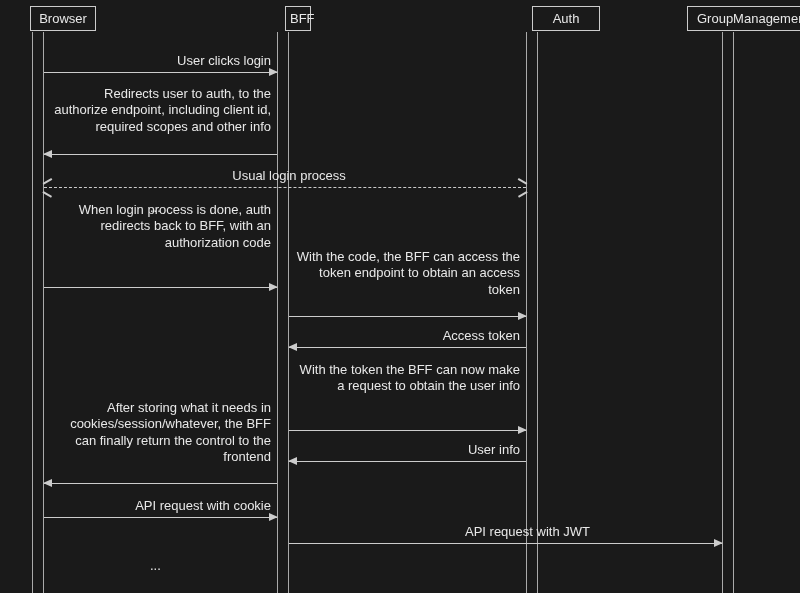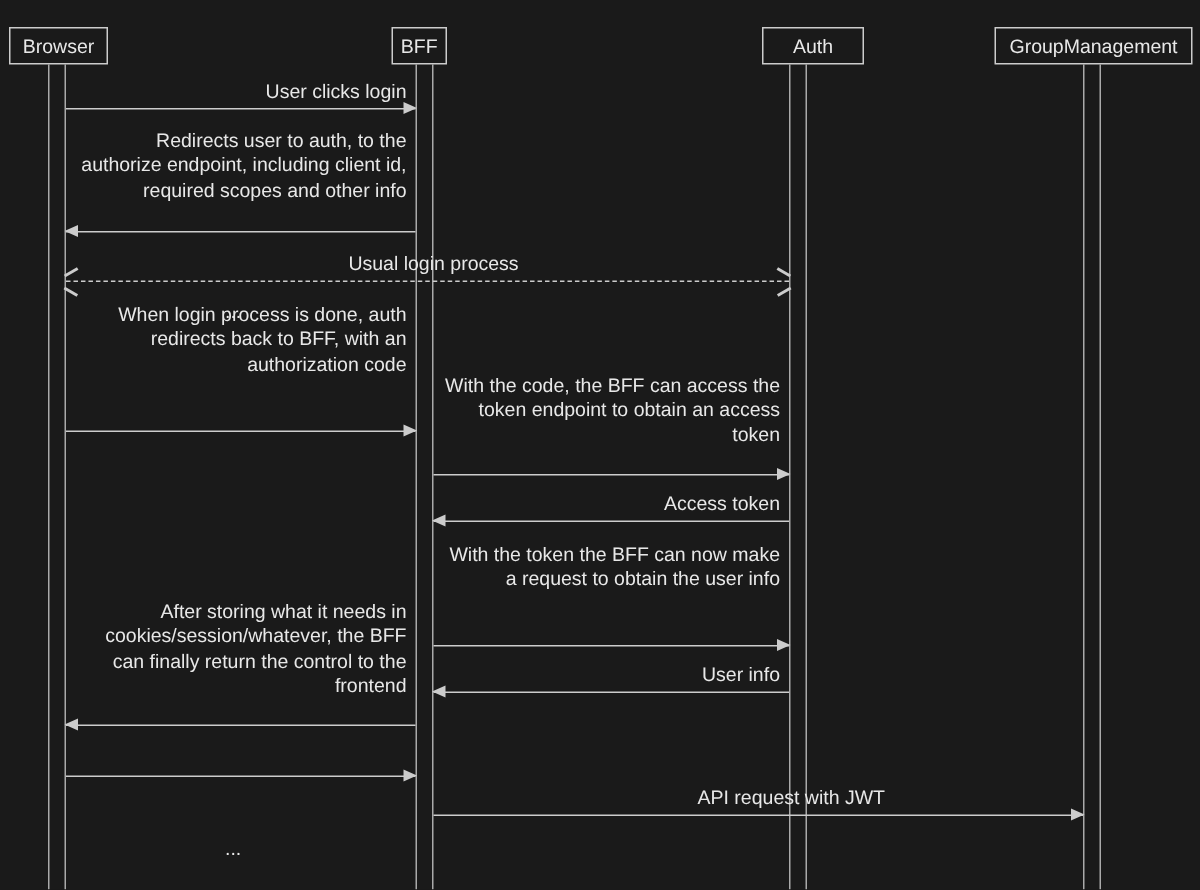--- a/index.html
+++ b/index.html
@@ -12,27 +12,28 @@
     font-size: 13px;
     overflow: hidden;
   }
   .stage {
     position: relative;
     width: 800px;
     height: 593px;
   }
   .participant {
     position: absolute;
-    top: 18px;
+    top: 6px;
     border: 1.5px solid #ccc;
     background: #1a1a1a;
     padding: 4px 4px;
     text-align: center;
     z-index: 10;
     white-space: nowrap;
+    margin-left: 24px;
   }
   .lifeline {
     position: absolute;
     top: 32px;
     bottom: 0;
     border-left: 1.5px solid #aaa;
     border-right: 1.5px solid #aaa;
     background: #1a1a1a;
     z-index: 1;
   }
@@ -92,21 +93,21 @@
   }
 </style>
 </head>
 <body>
 
 <div class="stage">
 
   <div class="participant" style="left:6px;width:66px"><span>Browser</span></div>
   <div class="lifeline" style="left:32px;width:12px"></div>
 
-  <div class="participant" style="left:261px;width:37px"><span>BFF</span></div>
+  <div class="participant" style="left:261px;width:26px"><span>BFF</span></div>
   <div class="lifeline" style="left:277px;width:12px"></div>
 
   <div class="participant" style="left:508px;width:68px"><span>Auth</span></div>
   <div class="lifeline" style="left:526px;width:12px"></div>
 
   <div class="participant" style="left:663px;width:132px"><span>GroupManagement</span></div>
   <div class="lifeline" style="left:722px;width:12px"></div>
 
   <div class="msg" style="top:53px;left:44px;width:233px">User clicks login</div>
   <div class="arrow solid" style="top:72px;left:44px;width:233px">
@@ -149,20 +150,21 @@
   <div class="msg" style="top:442px;left:289px;width:237px">User info</div>
   <div class="arrow solid" style="top:461px;left:289px;width:237px">
       <div class="head-left"></div>
     </div>
 
   <div class="msg" style="top:400px;left:44px;width:233px">After storing what it needs in cookies/session/whatever, the BFF can finally return the control to the frontend</div>
   <div class="arrow solid" style="top:483px;left:44px;width:233px">
       <div class="head-left"></div>
     </div>
 
+  <div class="msg" style="top:498px;left:44px;width:233px">API request with cookie</div>
   <div class="arrow solid" style="top:517px;left:44px;width:233px">
       <div class="head-right"></div>
     </div>
 
   <div class="msg" style="top:524px;left:289px;width:433px;text-align:center;padding-left:50px">API request with JWT</div>
   <div class="arrow solid" style="top:543px;left:289px;width:433px">
       <div class="head-right"></div>
     </div>
 
   <div class="ellipsis" style="top:558px;left:150px">...</div>

